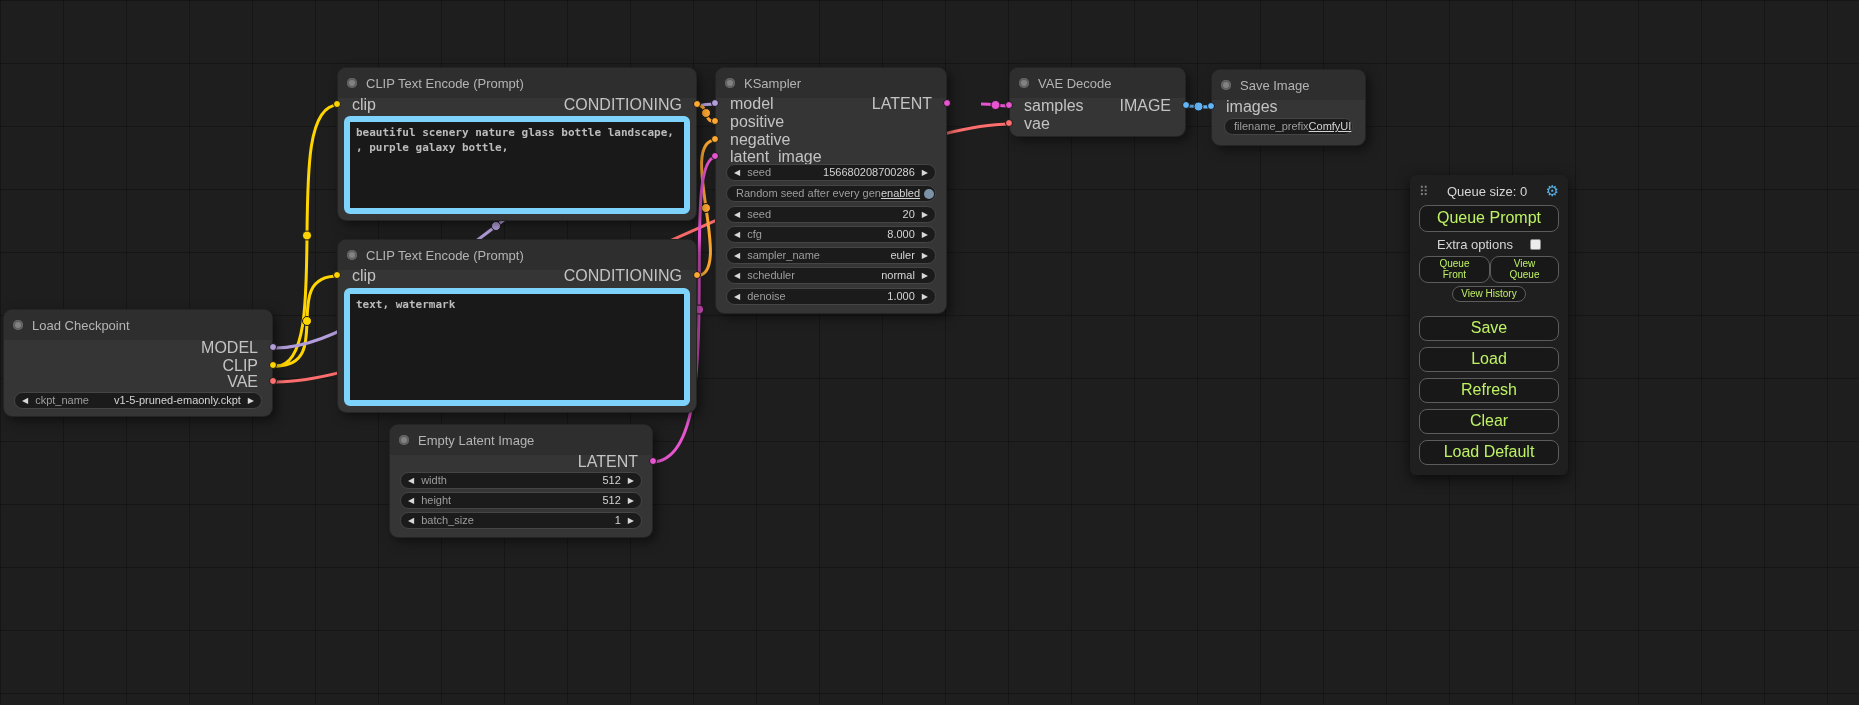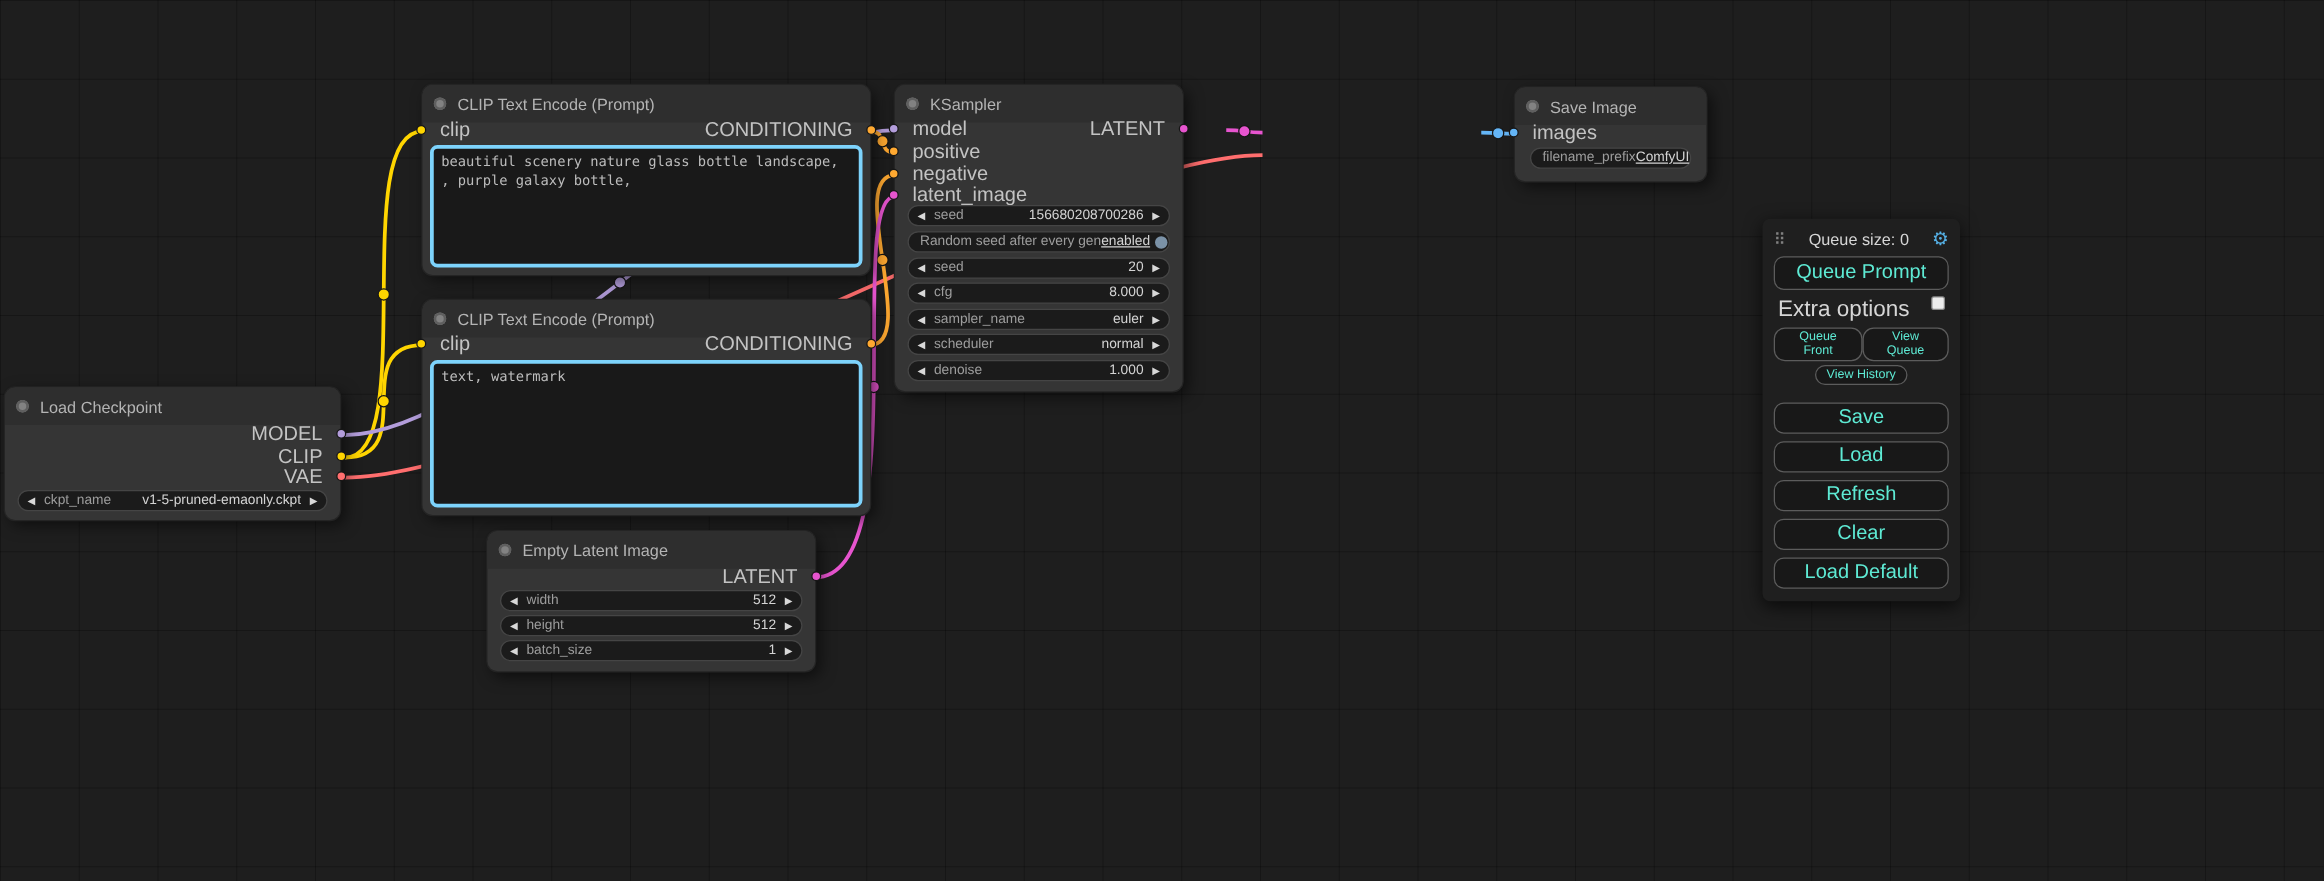--- a/index.html
+++ b/index.html
@@ -52,42 +52,43 @@
     display:flex; align-items:center; padding:0 7px;
     font-size:11px; line-height:15px; white-space:nowrap; cursor:pointer;
   }
   .w-arrow { font-size:8px; color:#d8d8d8; line-height:1; flex:0 0 auto; }
   .w-name  { margin-left:7px; color:#9d9d9d; }
   .w-value { margin-left:auto; margin-right:7px; color:#d4d4d4; }
   .w-value.no-arrow { margin-right:4px;text-decoration:underline; }
   .toggle-dot { width:10px; height:10px; border-radius:50%; background:#7b92a7; flex:0 0 auto; }
 
   .prompt-box {
-    position:absolute; background:#191919; border:3px solid #7dd3fc;
+    position:absolute; background:#191919; border:6px solid #7dd3fc;
     border-radius:6px; padding:4px 6px; overflow:hidden;
     color:#bcbcbc; font-family:"DejaVu Sans Mono", monospace;
     font-size:11px; line-height:1.35; white-space:pre-wrap; word-break:break-word;
     cursor:text;
+    font-weight:bold;
   }
 
   .menu {
     position:absolute; left:1410px; top:175px; width:158px; z-index:3;
     background:#1f1f1f; border-radius:6px; padding:6px 9px 10px;
     box-shadow:0 4px 14px rgba(0,0,0,.65); color:#d6d6d6;
   }
   .menu-header { display:flex; align-items:center; justify-content:space-between; font-size:13px; margin:1px 0 5px; }
   .drag-handle { color:#808080; font-size:13px; cursor:move; }
   .gear { color:#55b0e5; font-size:15px; cursor:pointer; }
   .btn {
     display:block; width:100%; background:#181818;
-    border:1px solid #5c5c5c; border-radius:8px; color:#5eead4;
+    border:1px solid #5c5c5c; border-radius:8px; color:#bef264;
     font-family:inherit; text-align:center; cursor:pointer;
   }
   .btn-queue { font-size:16px; padding:3px 0 4px; margin:2px 0 5px; }
-  .extra-row { display:flex; align-items:flex-start; justify-content:center; gap:17px; font-size:18px; margin:4px 0 4px; }
+  .extra-row { display:flex; align-items:center; justify-content:center; gap:17px; font-size:13px; margin:4px 0 4px; }
   .checkbox { width:11px; height:11px; background:#ececec; border:1px solid #8a8a8a; border-radius:2px; display:inline-block; cursor:pointer; }
   .small-row { display:flex; justify-content:space-between; margin:3px 0; }
   .small-row.center { justify-content:center; }
   .btn-small { width:auto; font-size:10px; padding:1px 8px 2px; border-radius:9px; }
   .btn-big { font-size:16px; padding:2px 0 3px; margin:6px 0 0; }
   .gap-top { margin-top:14px; }
 </style>
 </head>
 <body>
 
@@ -245,20 +246,32 @@
       <span class="w-arrow">▶</span>
     </div>
     <div class="widget" style="top:220px">
       <span class="w-arrow">◀</span>
       <span class="w-name">denoise</span>
       <span class="w-value">1.000</span>
       <span class="w-arrow">▶</span>
     </div>
   </div>
 
+  <div class="node" style="left:1010px;top:68px;width:175px;height:68px">
+    <div class="node-title">
+      <span class="collapse-dot"></span>
+      <span>VAE Decode</span>
+    </div>
+    <span class="dot in c-latent" style="top:33px"></span>
+    <span class="slot in" style="top:30px">samples</span>
+    <span class="dot in c-vae" style="top:51px"></span>
+    <span class="slot in" style="top:48px">vae</span>
+    <span class="slot out" style="top:30px">IMAGE</span>
+    <span class="dot out c-image" style="top:33px"></span>
+  </div>
 
   <div class="node" style="left:1212px;top:70px;width:153px;height:75px">
     <div class="node-title">
       <span class="collapse-dot"></span>
       <span>Save Image</span>
     </div>
     <span class="dot in c-image" style="top:32px"></span>
     <span class="slot in" style="top:29px">images</span>
     <div class="widget" style="top:48px;left:12px;right:12px">
       <span class="w-name" style="margin-left:2px">filename_prefix</span>

